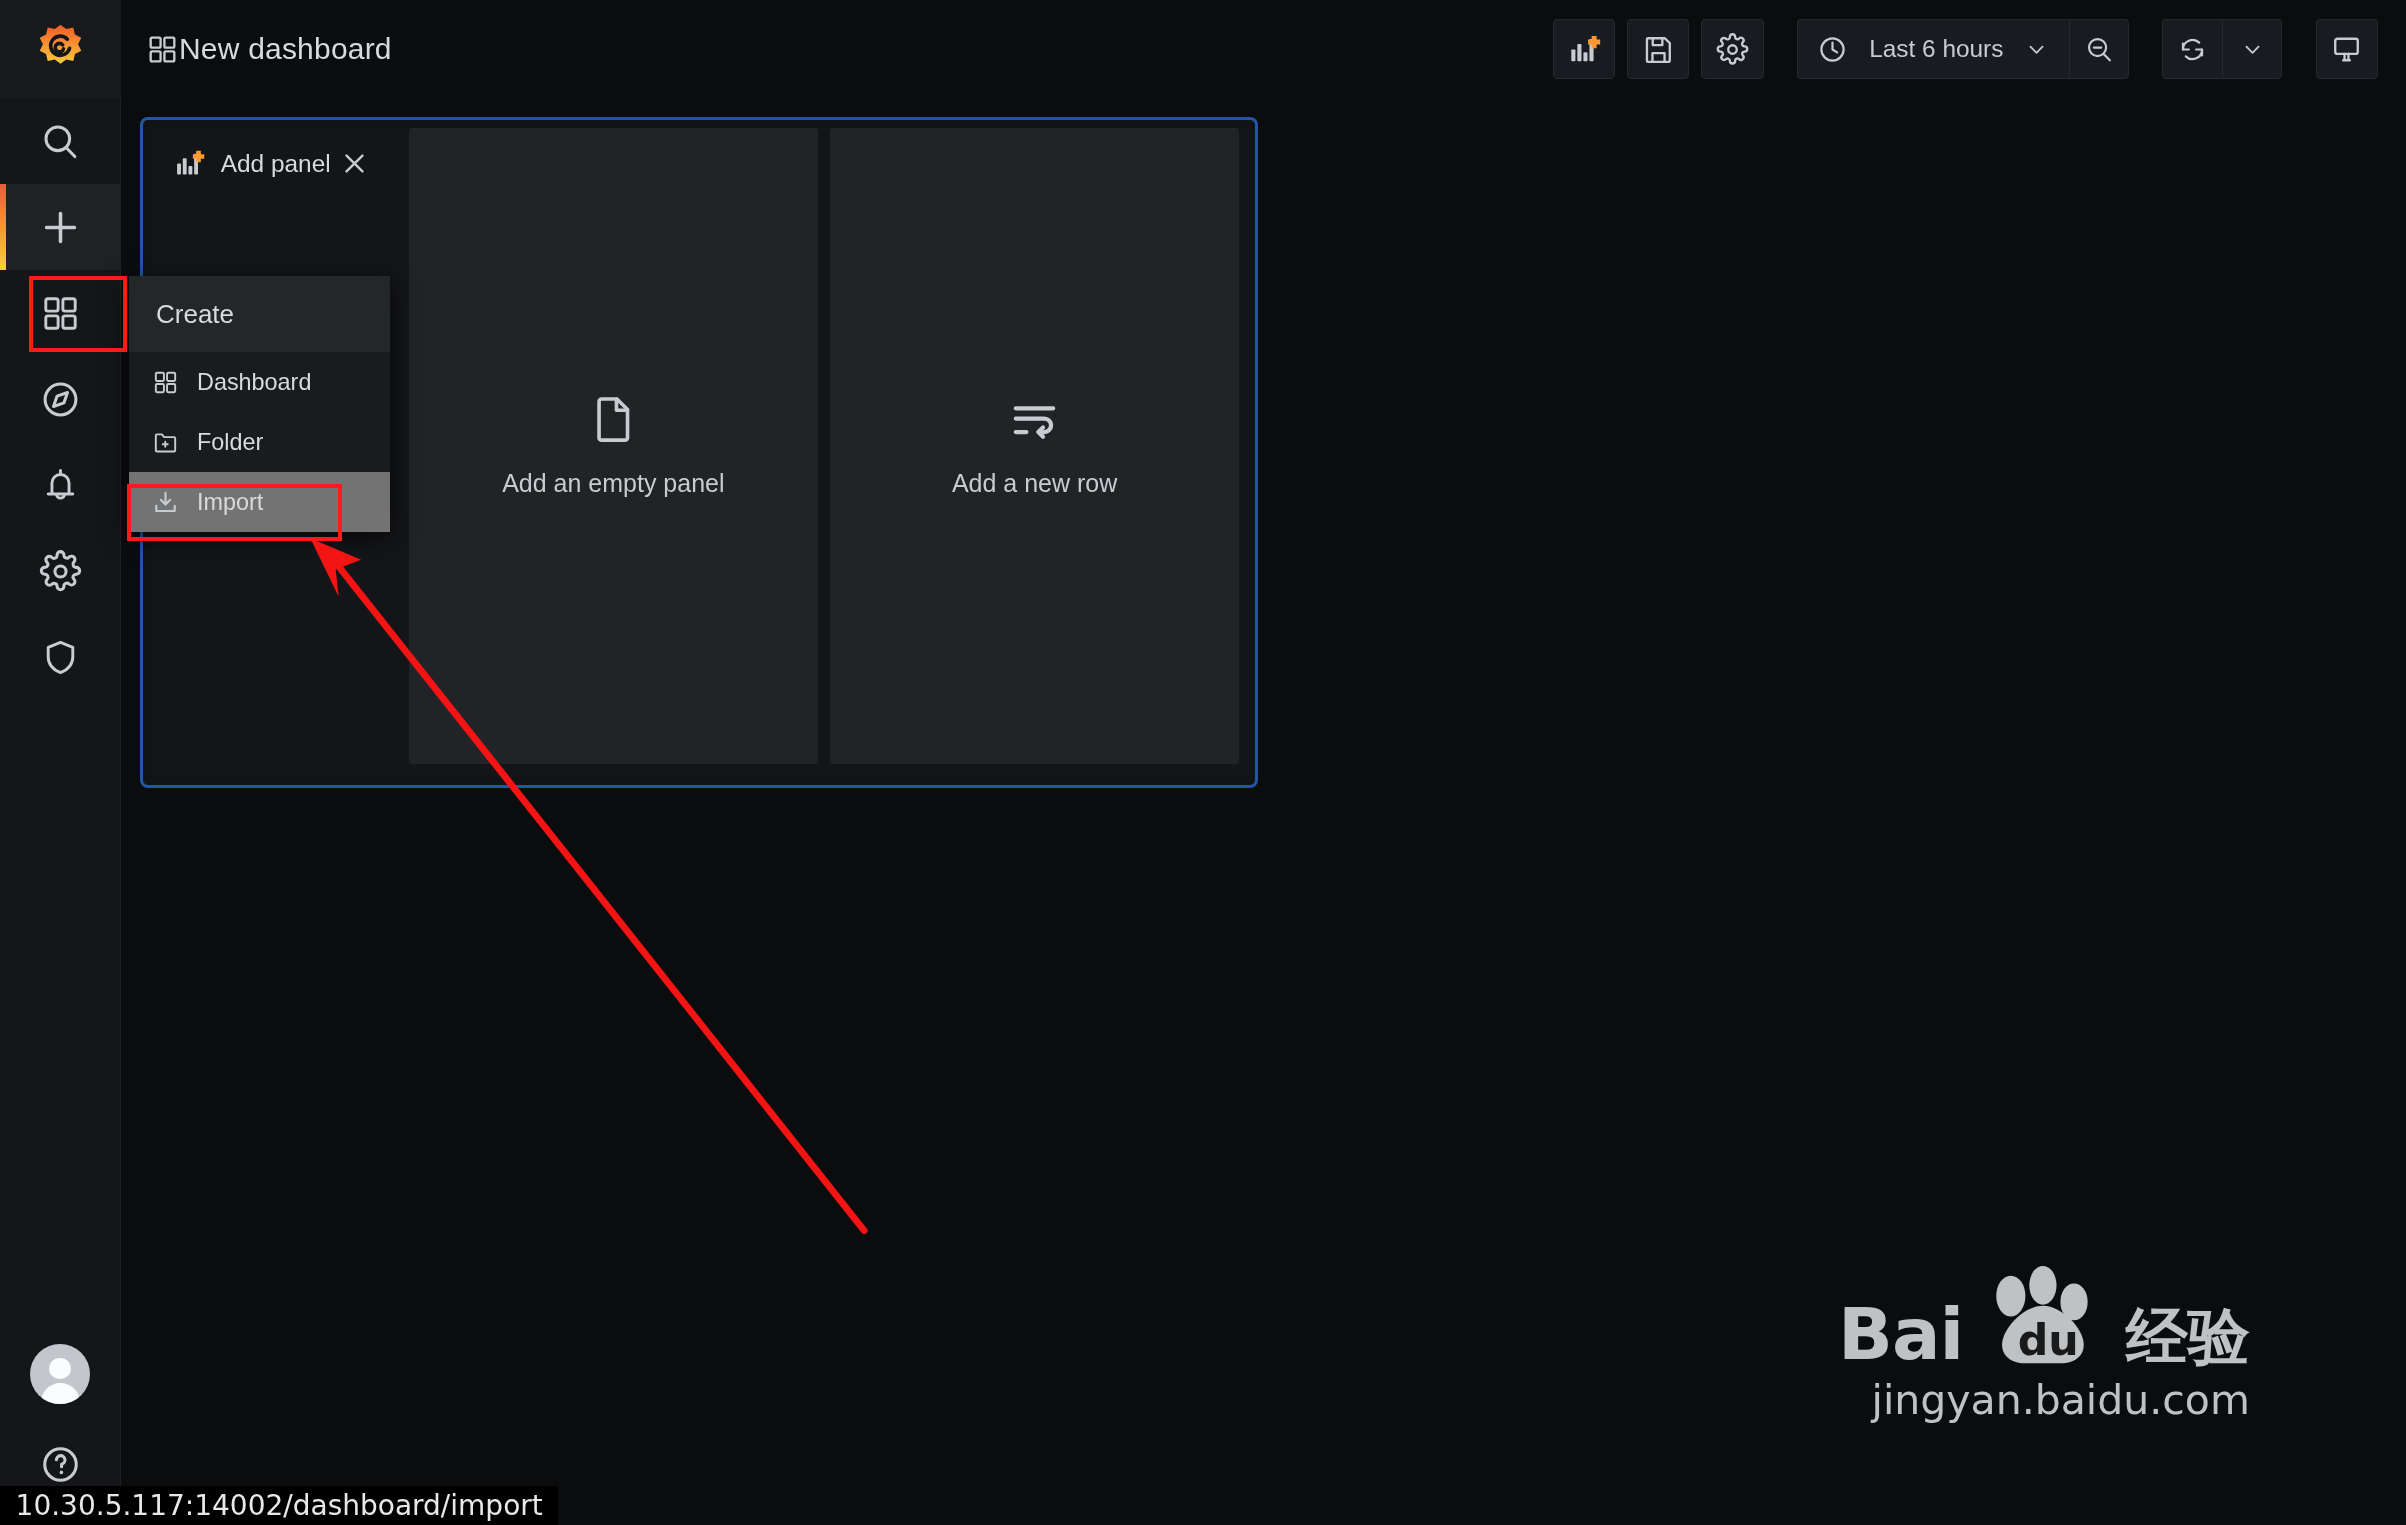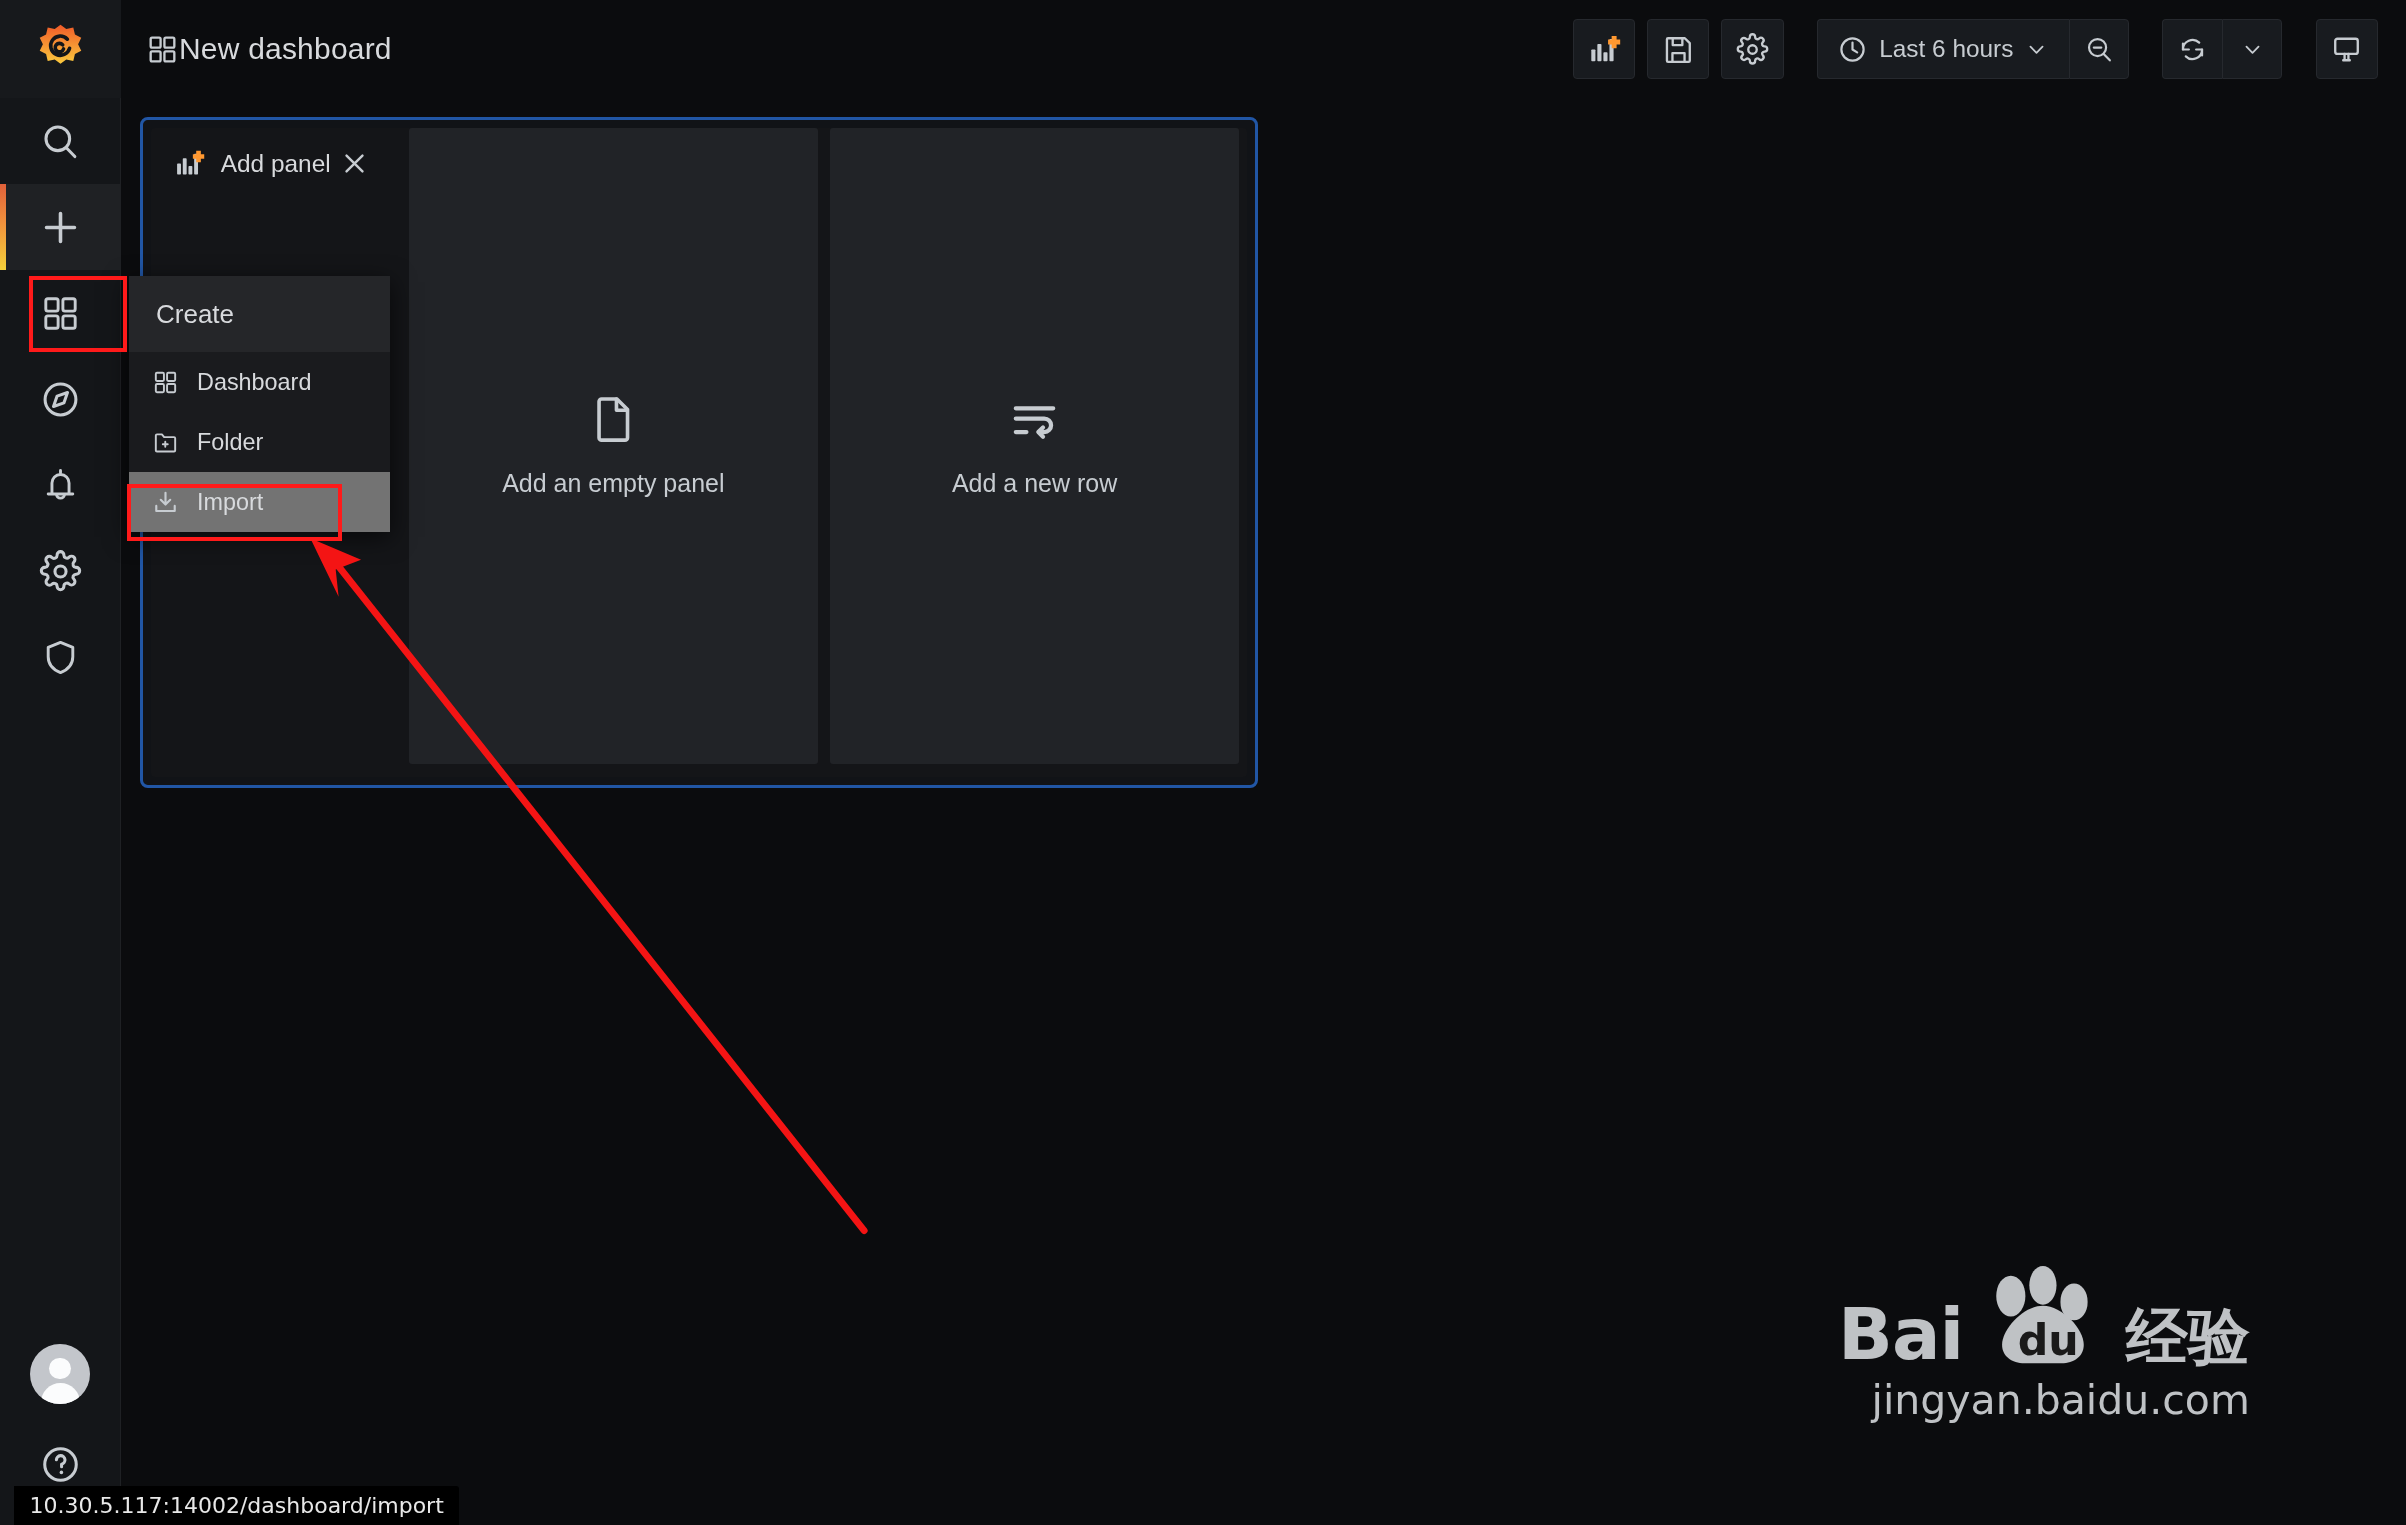--- a/index.html
+++ b/index.html
@@ -61,21 +61,21 @@
     position: absolute; left: 121px; top: 0; right: 0; height: 98px;
     display: flex; align-items: center; justify-content: space-between;
     padding: 0 29px 0 25px;
   }
   .dash-title { display: flex; align-items: center; gap: 0; }
   .dash-title .txt { color: #d8dadd; font-size: 30px; letter-spacing: 0.2px; }
   .tb-right { display: flex; align-items: center; gap: 11.7px; }
   .tb-btn {
     height: 60px; min-width: 60px; padding: 0 13.7px;
     background: #181b1f; border: 1px solid #26292e; border-radius: 3.9px;
-    display: flex; align-items: center; justify-content: center; gap: 11px;
+    display: flex; align-items: center; justify-content: center; gap: 21px;
     color: #c7ccd1;
   }
   .tb-group { display: flex; align-items: center; }
   .tb-group .tb-btn { border-radius: 0; border-right-width: 0; }
   .tb-group .tb-btn:first-child { border-radius: 3.9px 0 0 3.9px; }
   .tb-group .tb-btn:last-child { border-radius: 0 3.9px 3.9px 0; border-right-width: 1px; }
   .time-label { font-size: 24.4px; color: #c7ccd1; white-space: nowrap; }
   .gap8 { width: 9.8px; }
 
   
@@ -139,25 +139,24 @@
     color: #bfc2c5;
   }
   .wm-row { display: flex; align-items: flex-end; gap: 9.8px; }
   .wm-bai { font-size: 72px; font-weight: bold; letter-spacing: -1px; line-height: .95; font-family: "DejaVu Sans", sans-serif; }
   .wm-cn { font-size: 62px; font-weight: bold; line-height: 1; margin-left: 3px; font-family: Liberation Serif, serif; }
   .wm-url { font-size: 41px; margin-top: 7.8px; text-align: right; font-family: "DejaVu Sans", sans-serif; }
 
   
   .statusbar {
     position: absolute; left: 0; bottom: 0; height: 39px;
-    background: #000; color: #e8e8e8; font-size: 22px;
+    background: #000; color: #e8e8e8; font-size: 28px;
     display: flex; align-items: center; padding: 0 15.6px;
     z-index: 80; border-top-right-radius: 2.9px;
     font-family: "DejaVu Sans", sans-serif;
-    margin-left: 14px;
   }
 </style>
 </head>
 <body>
 
 <div id="root">
 
   <div class="sidenav">
 
     <div class="brand">

